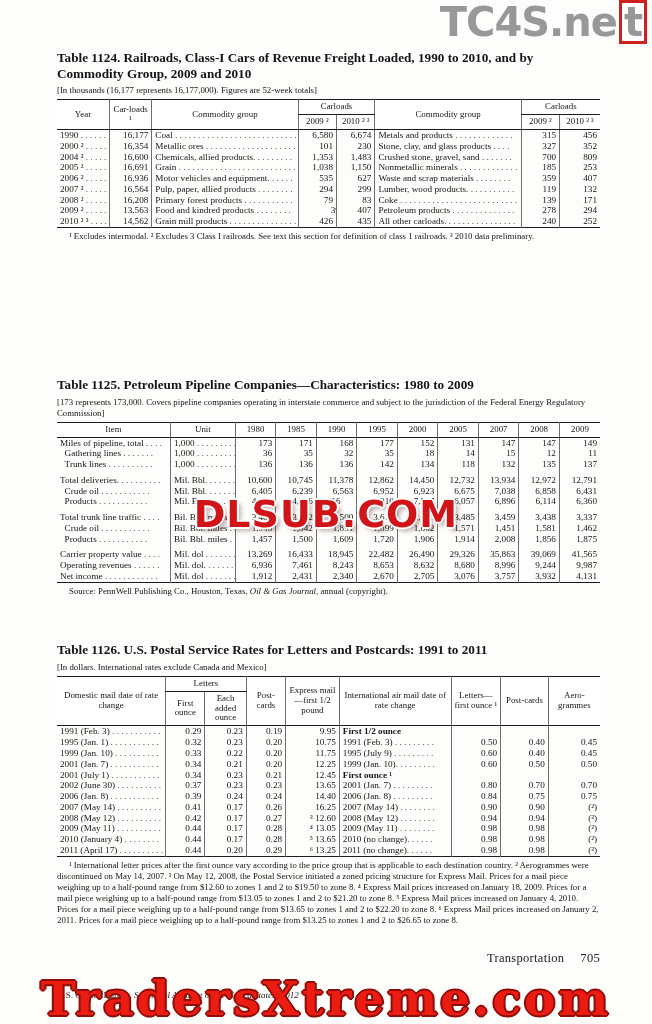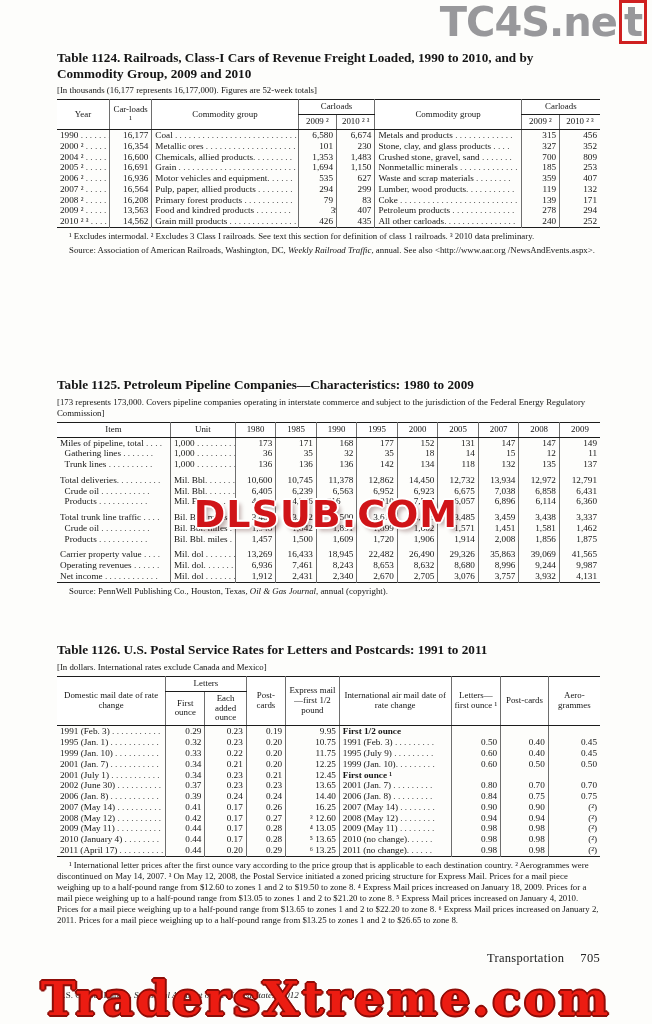--- a/index.html
+++ b/index.html
@@ -92,21 +92,21 @@
           <td style="text-align: right;">1,353</td>
           <td style="text-align: right;">1,483</td>
           <td style="text-align: left;">Crushed stone, gravel, sand . . . . . . .</td>
           <td style="text-align: right;">700</td>
           <td style="text-align: right;">809</td>
         </tr>
         <tr>
           <td style="text-align: left;">2005 ² . . . . . . . .</td>
           <td style="text-align: right;">16,691</td>
           <td style="text-align: left;">Grain . . . . . . . . . . . . . . . . . . . . . . . . . .</td>
-          <td style="text-align: right;">1,694</td>
+          <td style="text-align: right;">1,038</td>
           <td style="text-align: right;">1,150</td>
           <td style="text-align: left;">Nonmetallic minerals . . . . . . . . . . . . .</td>
           <td style="text-align: right;">185</td>
           <td style="text-align: right;">253</td>
         </tr>
         <tr>
           <td style="text-align: left;">2006 ² . . . . . . . .</td>
           <td style="text-align: right;">16,936</td>
           <td style="text-align: left;">Motor vehicles and equipment. . . . . .</td>
           <td style="text-align: right;">535</td>
@@ -151,21 +151,20 @@
           <td style="text-align: left;">Grain mill products . . . . . . . . . . . . . . .</td>
           <td style="text-align: right;">426</td>
           <td style="text-align: right;">435</td>
           <td style="text-align: left;">All other carloads. . . . . . . . . . . . . . . .</td>
           <td style="text-align: right;">240</td>
           <td style="text-align: right;">252</td>
         </tr>
       </tbody>
   </table>
   <p class="fn">¹ Excludes intermodal. ² Excludes 3 Class I railroads. See text this section for definition of class 1 railroads. ³ 2010 data preliminary.</p>
-  <p class="src"><span>Source: Association of American Railroads, Washington, DC, </span><span class="it">Weekly Railroad Traffic</span><span>, annual. See also &lt;http://www.aar.org /NewsAndEvents.aspx&gt;.</span></p>
 </section>
 
 <section class="sec" id="sec1125">
   <h2 class="title">Table 1125. Petroleum Pipeline Companies—Characteristics: 1980 to 2009</h2>
   <p class="note">[173 represents 173,000. Covers pipeline companies operating in interstate commerce and subject to the jurisdiction of the Federal Energy Regulatory Commission]</p>
   <table class="t">
     <colgroup>
       <col style="width:112px">
         <col style="width:64px">
         <col style="width:40px">

